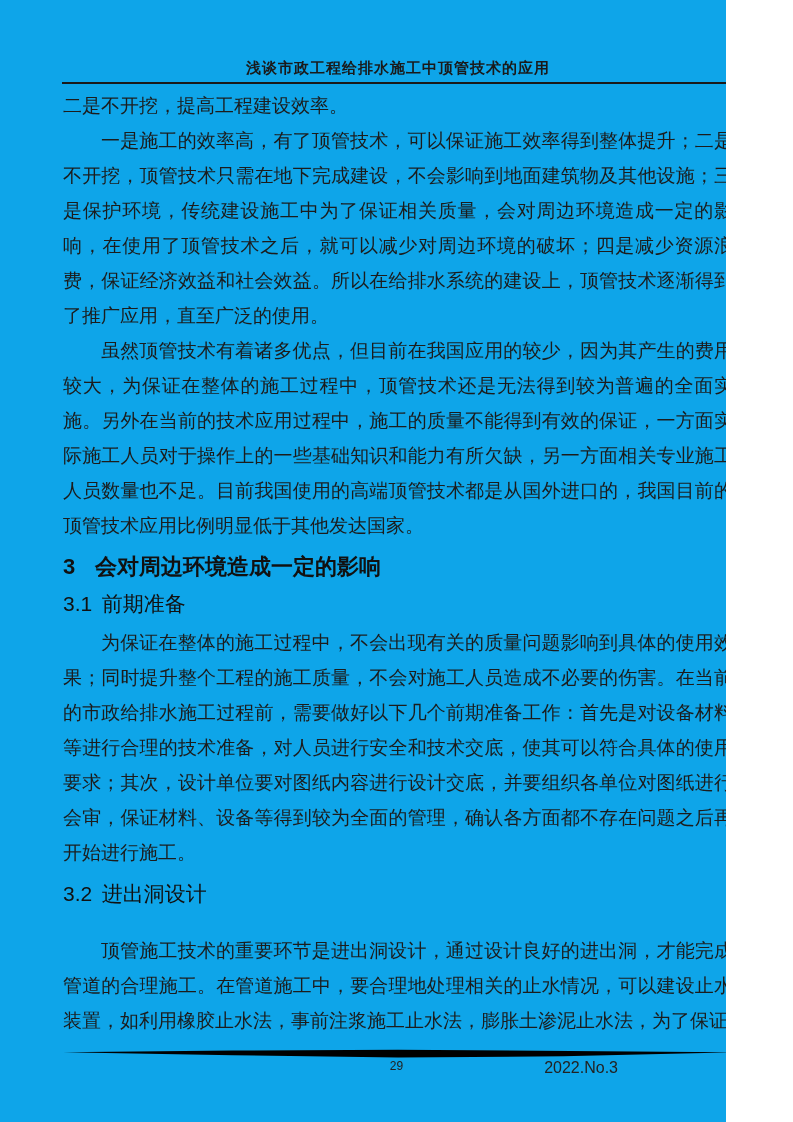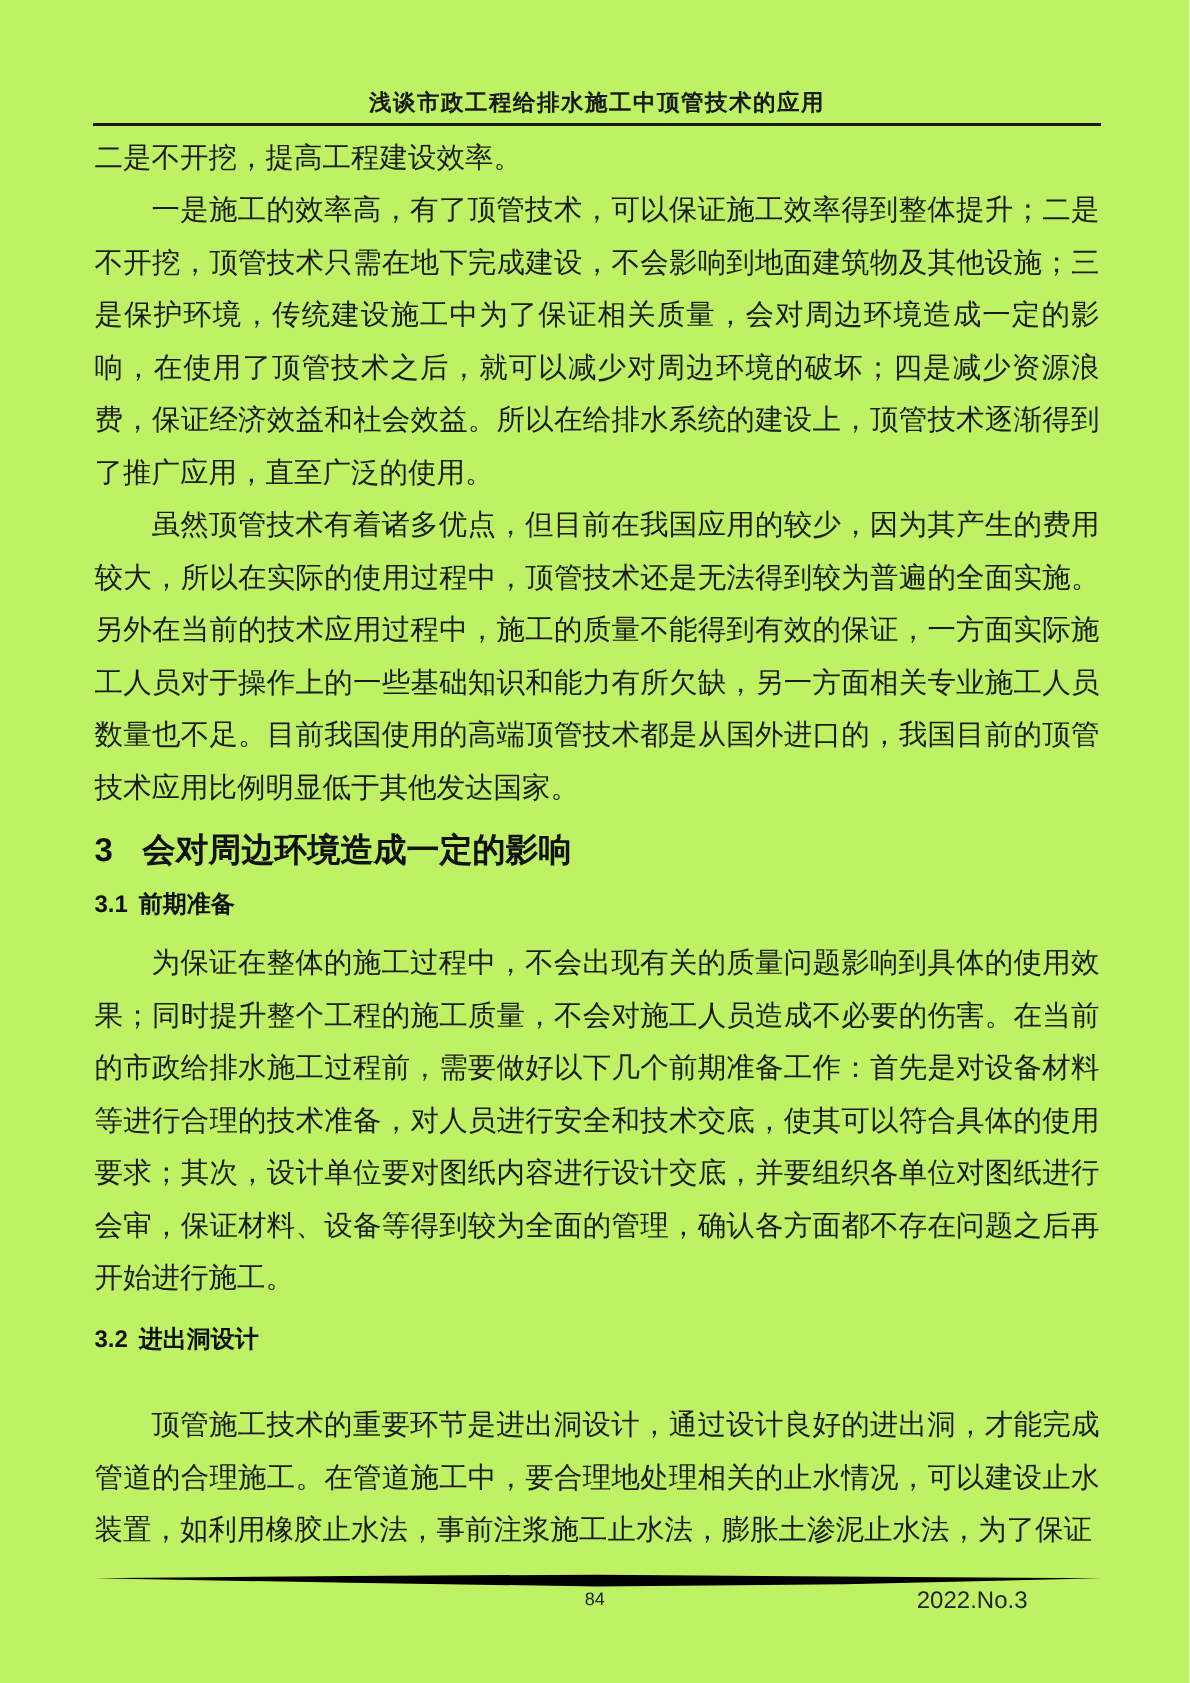--- a/index.html
+++ b/index.html
@@ -1,21 +1,21 @@
 <!DOCTYPE html>
 <html><head>
 <meta charset="utf-8">
 <style>
   * { margin: 0; padding: 0; box-sizing: border-box; }
   html, body { background: #ffffff; }
   .page {
     position: relative;
-    width: 793px;
+    width: 726px;
     height: 1122px;
-    background: #bef264;
+    background: #0ea5e9;
     overflow: hidden;
     font-family: "Liberation Serif", "DejaVu Serif", serif;
     color: #1c1c1c;
   }
   .running-title {
     position: absolute;
     top: 59px;
     left: 63px;
     width: 670px;
     text-align: center;
@@ -50,22 +50,22 @@
     font-weight: bold;
     font-size: 22px;
     line-height: 30px;
     margin-top: 9px;
     text-align: left;
     color: #111111;
   }
   .h-main .h-num { margin-right: 0.9em; }
   .h-sub {
     font-family: "Liberation Sans", "DejaVu Sans", sans-serif;
-    font-weight: bold;
-    font-size: 16px;
+    font-weight: normal;
+    font-size: 21px;
     line-height: 30px;
     margin-top: 7px;
     margin-bottom: 6px;
     text-align: center;
     color: #111111;
   }
   .h-sub .h-num { margin-right: 0.45em; }
   .h-sub.second { margin-top: 9px; margin-bottom: 24px; }
   .footer-rule {
     position: absolute;
@@ -102,21 +102,21 @@
   <div class="running-title">浅谈市政工程给排水施工中顶管技术的应用</div>
 
   <div class="header-rule"></div>
 
   <div class="content">
 
     <p class="no-indent">二是不开挖，提高工程建设效率。</p>
 
     <p>一是施工的效率高，有了顶管技术，可以保证施工效率得到整体提升；二是不开挖，顶管技术只需在地下完成建设，不会影响到地面建筑物及其他设施；三是保护环境，传统建设施工中为了保证相关质量，会对周边环境造成一定的影响，在使用了顶管技术之后，就可以减少对周边环境的破坏；四是减少资源浪费，保证经济效益和社会效益。所以在给排水系统的建设上，顶管技术逐渐得到了推广应用，直至广泛的使用。</p>
 
-    <p>虽然顶管技术有着诸多优点，但目前在我国应用的较少，因为其产生的费用较大，所以在实际的使用过程中，顶管技术还是无法得到较为普遍的全面实施。另外在当前的技术应用过程中，施工的质量不能得到有效的保证，一方面实际施工人员对于操作上的一些基础知识和能力有所欠缺，另一方面相关专业施工人员数量也不足。目前我国使用的高端顶管技术都是从国外进口的，我国目前的顶管技术应用比例明显低于其他发达国家。</p>
+    <p>虽然顶管技术有着诸多优点，但目前在我国应用的较少，因为其产生的费用较大，为保证在整体的施工过程中，顶管技术还是无法得到较为普遍的全面实施。另外在当前的技术应用过程中，施工的质量不能得到有效的保证，一方面实际施工人员对于操作上的一些基础知识和能力有所欠缺，另一方面相关专业施工人员数量也不足。目前我国使用的高端顶管技术都是从国外进口的，我国目前的顶管技术应用比例明显低于其他发达国家。</p>
 
     <div class="h-main">
       <span class="h-num">3</span><span>会对周边环境造成一定的影响</span>
     </div>
 
     <div class="h-sub">
       <span class="h-num">3.1</span><span>前期准备</span>
     </div>
 
     <p>为保证在整体的施工过程中，不会出现有关的质量问题影响到具体的使用效果；同时提升整个工程的施工质量，不会对施工人员造成不必要的伤害。在当前的市政给排水施工过程前，需要做好以下几个前期准备工作：首先是对设备材料等进行合理的技术准备，对人员进行安全和技术交底，使其可以符合具体的使用要求；其次，设计单位要对图纸内容进行设计交底，并要组织各单位对图纸进行会审，保证材料、设备等得到较为全面的管理，确认各方面都不存在问题之后再开始进行施工。</p>
@@ -128,17 +128,17 @@
     <p>顶管施工技术的重要环节是进出洞设计，通过设计良好的进出洞，才能完成管道的合理施工。在管道施工中，要合理地处理相关的止水情况，可以建设止水装置，如利用橡胶止水法，事前注浆施工止水法，膨胀土渗泥止水法，为了保证</p>
 
   </div>
 
   <div class="footer-rule">
     <svg viewBox="0 0 671 9" preserveAspectRatio="none" aria-hidden="true">
       <polygon points="0,3.2 170,1.6 335,0.8 671,3.2 500,7.2 335,8.6 170,6.2" fill="#000000"></polygon>
     </svg>
   </div>
 
-  <div class="page-number">84</div>
+  <div class="page-number">29</div>
 
   <div class="issue-label">2022.No.3</div>
 
 </div>
 
 </body></html>

